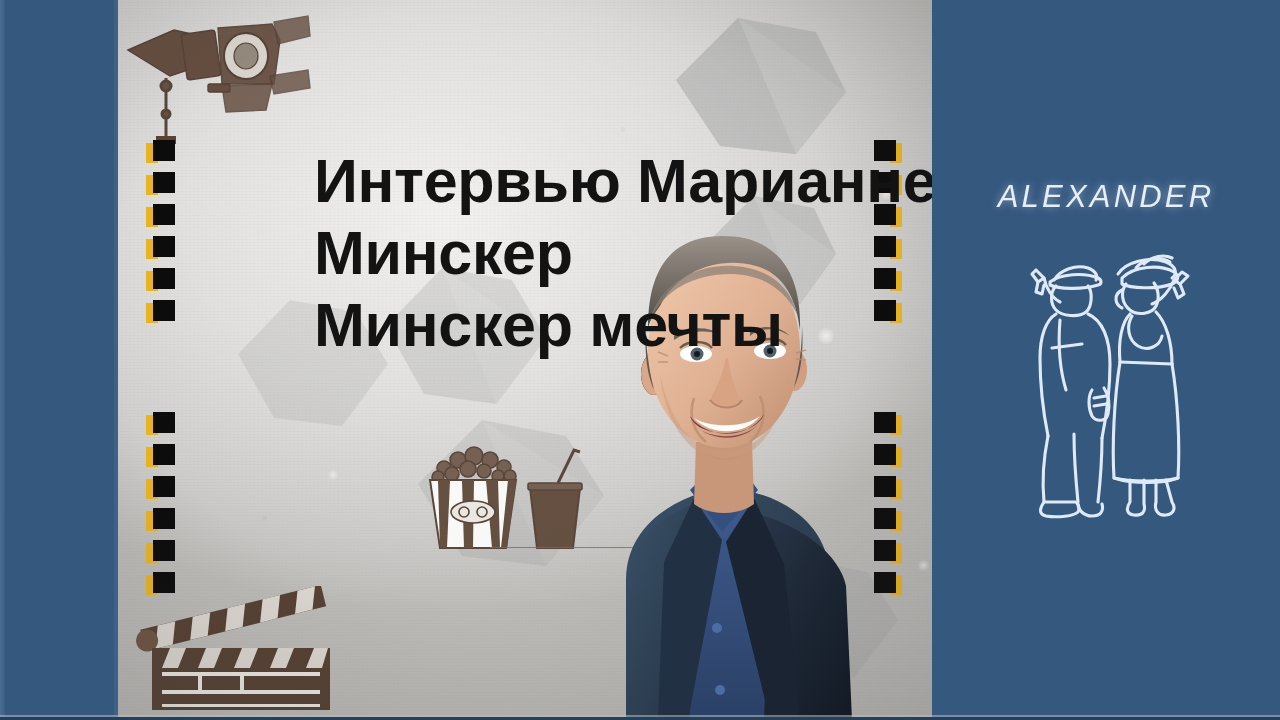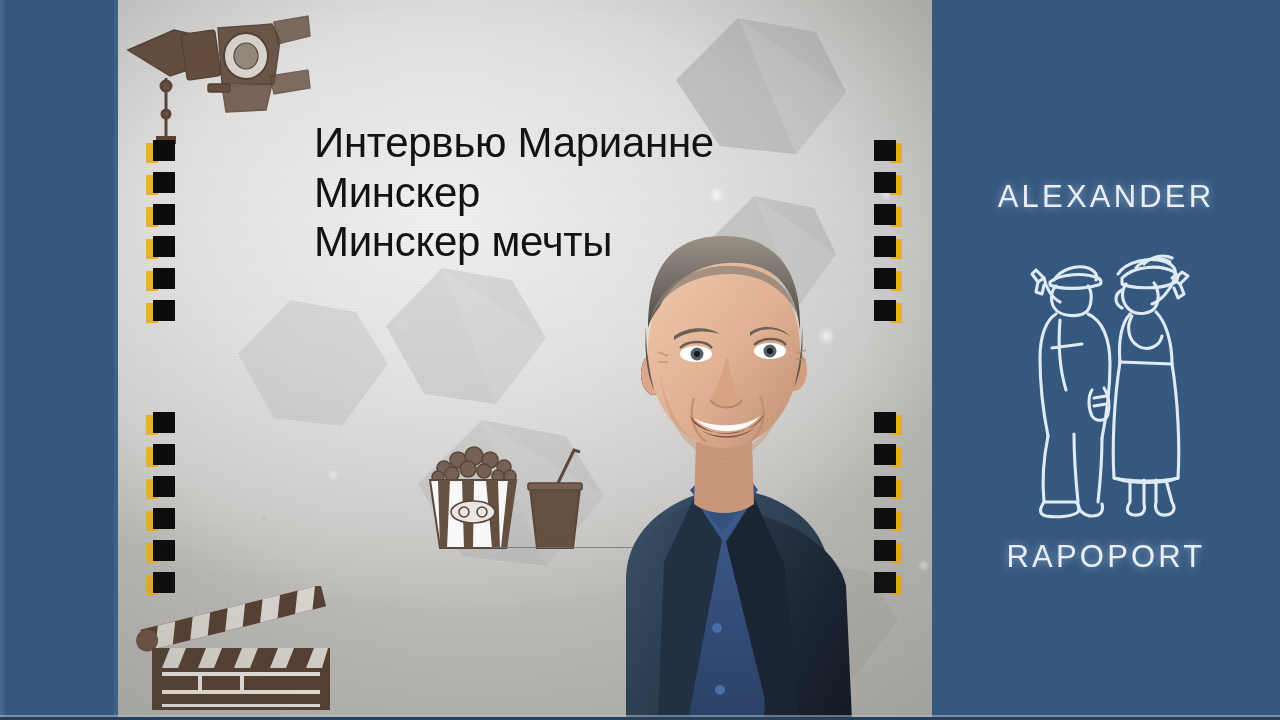--- a/index.html
+++ b/index.html
@@ -120,25 +120,25 @@
   .filmstrip.right .ylw { left: 16px; }
 
   
   .sketch { position: absolute; }
   .sketch svg { display: block; }
 
   
   #title {
     position: absolute;
     left: 196px;
-    top: 118px;
+    top: 146px;
     width: 520px;
     color: #131313;
-    font-size: 42px;
-    font-weight: 400;
+    font-size: 61px;
+    font-weight: 700;
     line-height: 1.18;
     letter-spacing: -0.3px;
     z-index: 20;
   }
   #title .ln { display: block; white-space: nowrap; }
 
   .divider-line {
     position: absolute;
     left: 372px;
     top: 547px;
@@ -165,21 +165,21 @@
     position: absolute;
     left: 932px;
     width: 348px;
     text-align: center;
     color: #e8eef5;
     font-size: 31px;
     font-weight: 400;
     letter-spacing: 3.2px;
     text-shadow: 0 0 9px rgba(210,228,248,.55);
   }
-  #brand-top    { top: 179px; }
+  #brand-top    { top: 179px; font-style: italic; }
   #brand-bottom { top: 539px; }
 
   #duel-logo {
     position: absolute;
     left: 1026px;
     top: 240px;
     width: 170px;
     height: 285px;
   }
   #duel-logo svg { display: block; }
@@ -531,21 +531,20 @@
           <div class="blk"></div>
         </div>
     </div>
 
     <div class="vignette"></div>
   </div>
 
   <div class="blue-panel" id="panel-right"></div>
 
   <div class="brand-word" id="brand-top">ALEXANDER</div>
-  <div class="brand-word" id="brand-bottom">RAPOPORT</div>
 
   <div id="duel-logo">
     <svg width="170" height="285" viewBox="0 0 170 285">
       <g fill="none" stroke="#dfeaf6" stroke-width="3.1" stroke-linecap="round" stroke-linejoin="round">
 
         <path d="M28,40 C34,30 50,24 62,28 C70,31 72,36 70,40"></path>
         <path d="M24,42 C34,34 58,32 72,38 C76,40 76,44 72,45 C56,50 32,49 24,45 Z"></path>
 
         <path d="M30,46 C24,52 24,64 30,70 C36,76 52,78 60,72 C66,67 67,52 62,46"></path>
 

